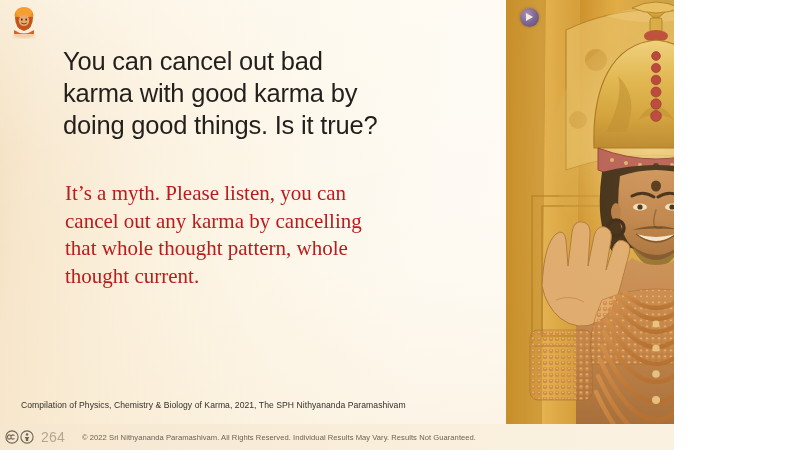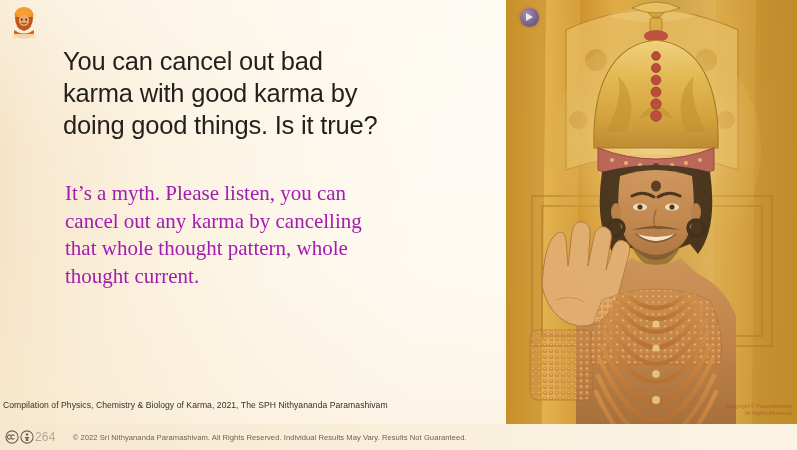--- a/index.html
+++ b/index.html
@@ -9,21 +9,21 @@
   }
   body {
     width: 797px;
     height: 450px;
     overflow: hidden;
     font-family: "Liberation Sans", sans-serif;
   }
 
   #slide {
     position: relative;
-    width: 797px;
+    width: 674px;
     height: 450px;
     overflow: hidden;
     background: #fdf6ea;
   }
 
   
   .content-panel {
     position: absolute;
     left: 0;
     top: 0;
@@ -82,28 +82,28 @@
   .bodycopy {
     position: absolute;
     left: 65px;
     top: 180px;
     width: 400px;
     z-index: 5;
     font-family: "Liberation Serif", serif;
     font-size: 21px;
     line-height: 27.5px;
     font-weight: 400;
-    color: #a21caf;
+    color: #b91c1c;
     white-space: pre-line;
   }
 
   
   .source-line {
     position: absolute;
-    left: 3px;
+    left: 21px;
     top: 400px;
     z-index: 5;
     font-family: "Liberation Sans", sans-serif;
     font-size: 8.6px;
     line-height: 11px;
     color: #33302c;
     letter-spacing: 0.05px;
   }
 
   
@@ -167,23 +167,23 @@
     align-items: center;
   }
   .cc-icons {
     display: flex;
     align-items: center;
     gap: 1px;
     margin-left: 5px;
   }
   .cc-icons svg { display: block; }
   .page-number {
-    margin-left: 1px;
-    font-family: "Liberation Sans", sans-serif;
-    font-size: 12px;
+    margin-left: 7px;
+    font-family: "Liberation Sans", sans-serif;
+    font-size: 14px;
     color: #b6a78f;
     letter-spacing: 0.2px;
   }
   .copyright {
     margin-left: 17px;
     font-family: "Liberation Sans", sans-serif;
     font-size: 7.6px;
     color: #6d6255;
     letter-spacing: 0.05px;
     white-space: nowrap;

